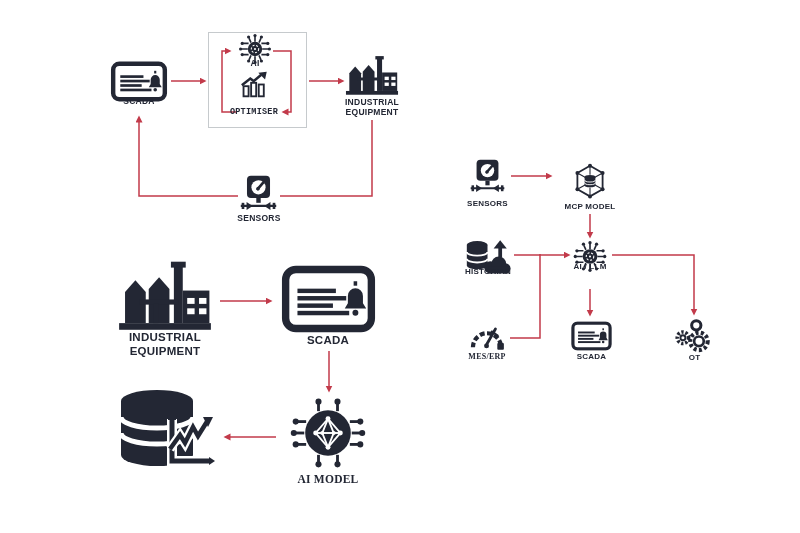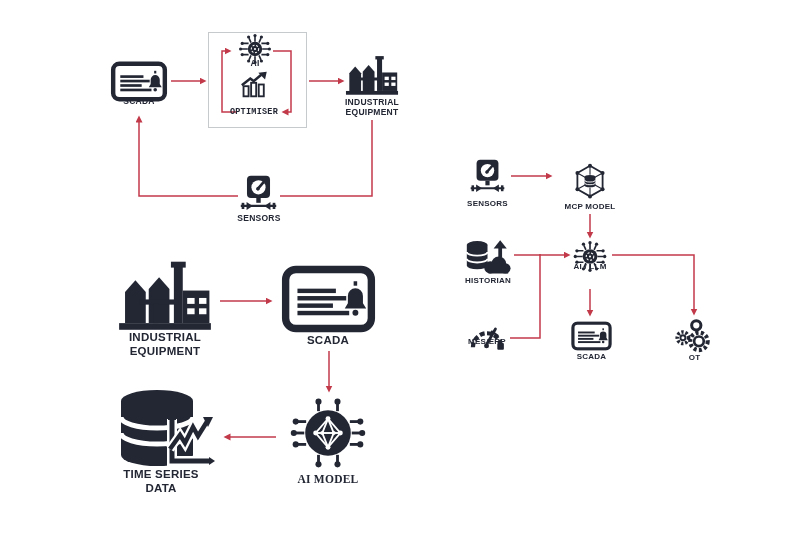--- a/index.html
+++ b/index.html
@@ -298,56 +298,55 @@
         <use href="#ic-aimodel"></use>
       </svg>
     </div>
   <div class="lbl lbl-lg" style="left:278px; top:473px; width:100px;font-family:Liberation Serif, serif;">AI MODEL</div>
 
   <div class="node" style="left:112px; top:387px; width:104px; height:84px;">
       <svg viewBox="0 0 104 84">
         <use href="#ic-timeseries"></use>
       </svg>
     </div>
-  <div class="lbl lbl-lg" style="left:111px; top:468px; width:100px;">TIME SERIES DATA</div>
 
   <div class="node" style="left:469px; top:158px; width:37px; height:37px;">
       <svg viewBox="0 0 44 44">
         <use href="#ic-sensors"></use>
       </svg>
     </div>
   <div class="lbl lbl-xs" style="left:457px; top:199px; width:61px;">SENSORS</div>
 
   <div class="node" style="left:572px; top:163px; width:36px; height:38px;">
       <svg viewBox="0 0 40 42">
         <use href="#ic-mcp"></use>
       </svg>
     </div>
   <div class="lbl lbl-xs" style="left:555px; top:202px; width:70px;">MCP MODEL</div>
 
   <div class="node" style="left:464px; top:238px; width:47px; height:40px;">
       <svg viewBox="0 0 50 42">
         <use href="#ic-historian"></use>
       </svg>
     </div>
-  <div class="lbl lbl-xs" style="left:458px; top:276px; width:60px;">HISTORIAN</div>
+  <div class="lbl lbl-xs" style="left:458px; top:267px; width:60px;">HISTORIAN</div>
 
   <div class="node" style="left:572px; top:240px; width:36px; height:33px;">
       <svg viewBox="0 0 44 40">
         <use href="#ic-aichip"></use>
       </svg>
     </div>
   <div class="lbl lbl-xs" style="left:565px; top:262px; width:50px;">AI / LLM</div>
 
   <div class="node" style="left:468px; top:322px; width:38px; height:30px;">
       <svg viewBox="0 0 40 32">
         <use href="#ic-meserp"></use>
       </svg>
     </div>
-  <div class="lbl lbl-xs" style="left:457px; top:337px; width:60px;">MES/ERP</div>
+  <div class="lbl lbl-xs" style="left:457px; top:352px; width:60px;font-family:Liberation Serif, serif;">MES/ERP</div>
 
   <div class="node" style="left:571px; top:321px; width:41px; height:30px;">
       <svg viewBox="0 0 64 46">
         <use href="#ic-scada"></use>
       </svg>
     </div>
   <div class="lbl lbl-xs" style="left:561px; top:352px; width:61px;">SCADA</div>
 
   <div class="node" style="left:674px; top:317px; width:41px; height:38px;">
       <svg viewBox="0 0 46 42">

